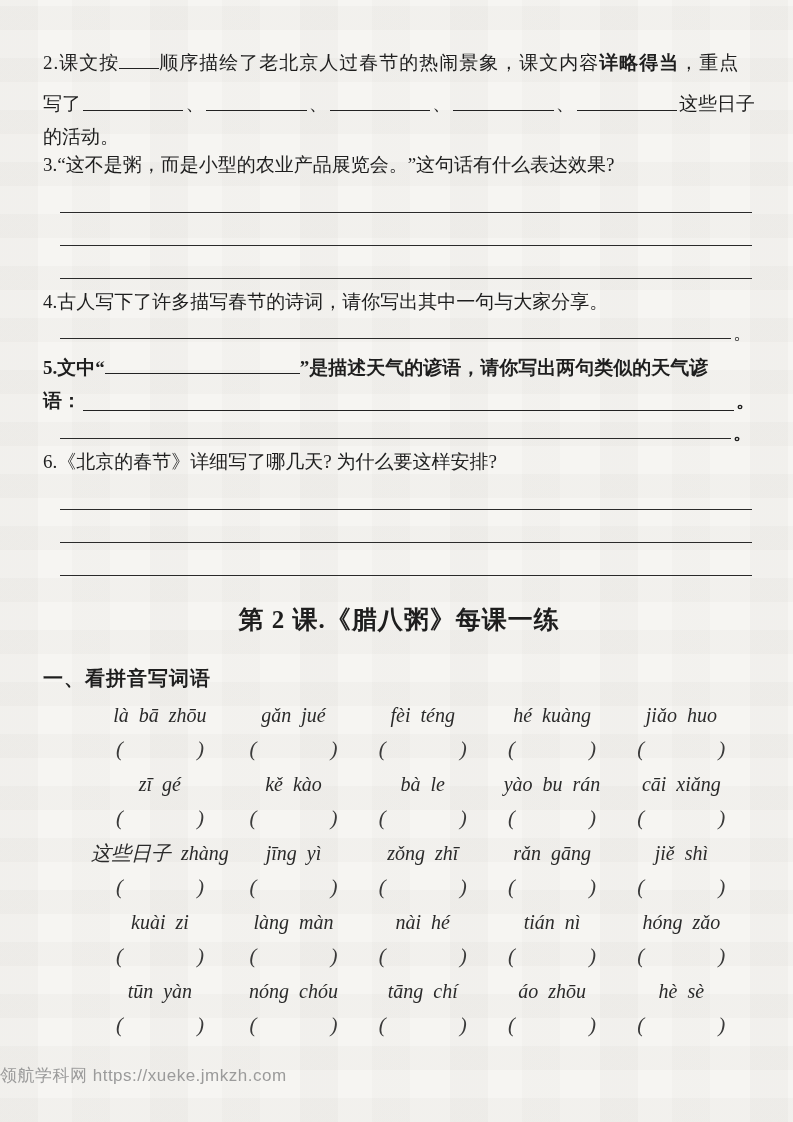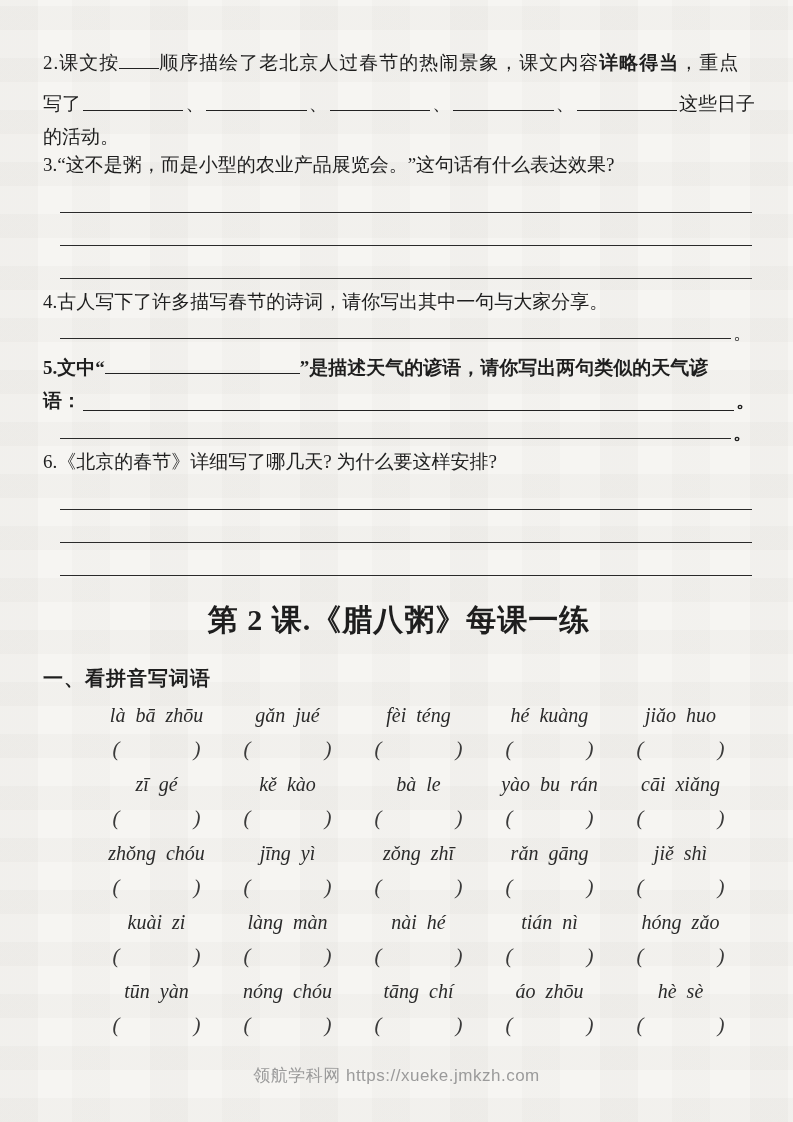--- a/index.html
+++ b/index.html
@@ -39,37 +39,37 @@
   .with-period { display:flex; align-items:flex-end; border-bottom:none; margin-left:17px; margin-right:3px; }
   .h24 { height:24px; } .h26 { height:26px; }
   .with-period .rule { flex:1 1 auto; border-bottom:1.4px solid #2a2a2a; align-self:stretch; }
   .with-period .period { font-size:19px; line-height:12px; padding-left:2px; }
 
   .q5l2 { margin-top:8px; line-height:24px; }
   .q5l2 .blank { height:22px; }
 
   .lesson-title {
     margin-top:24px; text-align:center;
-    font-size:30px; line-height:40px; font-weight:bold; letter-spacing:1px;
+    font-size:25px; line-height:40px; font-weight:bold; letter-spacing:1px;
   }
   .section-label {
     margin-top:24px;
     font-family:"Liberation Sans","DejaVu Sans",sans-serif;
     font-size:20px; line-height:28px; font-weight:bold; letter-spacing:1px;
   }
   .pinyin-grid {
     display:grid; grid-template-columns:repeat(5,1fr);
     width:655px; margin:4px 0 0 48px; text-align:center;font-style:italic;
   }
   .py { font-size:20px; line-height:34px; word-spacing:5px; white-space:nowrap; margin-top:2px; color:#2a2a2a; }
   .pr { display:flex; justify-content:space-between; width:88px; margin:1px auto 0 auto;
         font-size:21px; line-height:32px; color:#3a3a3a; }
 
   .footer {
-    position:absolute; left:0; right:0; top:1064px; text-align:center;
+    position:absolute; left:0; right:0; top:1064px; 
     font-family:"Liberation Sans","DejaVu Sans",sans-serif;
     font-size:17px; color:#9b9b9b; letter-spacing:0.5px;
   }
   strong { font-weight:bold; }
 </style>
 </head>
 <body>
 
 <div class="page">
   <main class="content">
@@ -199,21 +199,21 @@
       </div>
       <div class="cell">
         <div class="py">cāi xiǎng</div>
         <div class="pr">
             <span>(</span>
             <span>)</span>
           </div>
       </div>
 
       <div class="cell">
-        <div class="py">zhǒng chóu</div>
+        <div class="py">这些日子 zhàng</div>
         <div class="pr">
             <span>(</span>
             <span>)</span>
           </div>
       </div>
       <div class="cell">
         <div class="py">jīng yì</div>
         <div class="pr">
             <span>(</span>
             <span>)</span>

